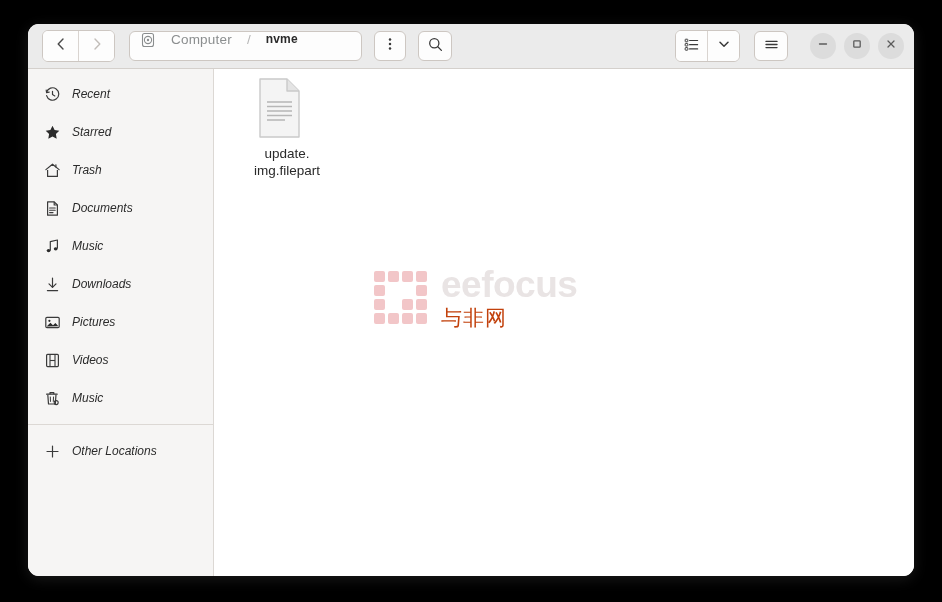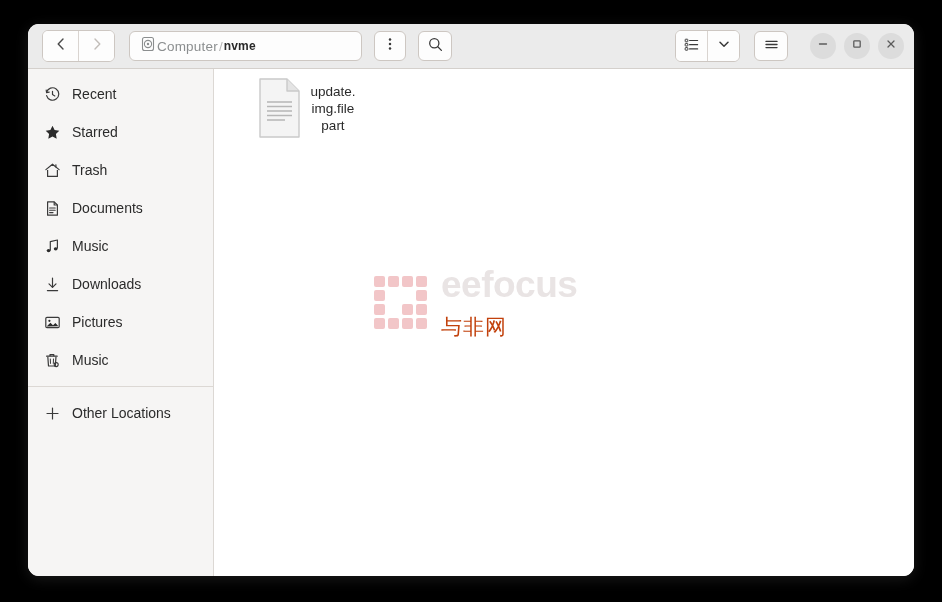--- a/index.html
+++ b/index.html
@@ -80,24 +80,23 @@
   }
 
   .pathbar {
     flex: 1;
     height: 30px;
     background: #fdfdfd;
     border: 1px solid #cdc7c2;
     border-radius: 6px;
     margin-left: 8px;
     display: flex;
-    align-items: center;
     padding: 0 10px;
     box-sizing: border-box;
-    gap: 1px;
+    gap: 15px;
     min-width: 0;
   }
   .path-crumb {
     font-size: 13.5px;
     color: #8b8e8f;
     letter-spacing: 0.2px;
   }
   .path-sep {
     font-size: 13.5px;
     color: #b6b6b6;
@@ -166,22 +165,23 @@
     box-sizing: border-box;
   }
 
   .side-item {
     height: 38px;
     display: flex;
     align-items: center;
     padding: 0 10px 0 16px;
     gap: 11px;
     color: #2b2b2b;
-    font-size: 14px;
+    font-size: 12px;
     box-sizing: border-box;
+    font-style: italic;
   }
   .side-icon {
     width: 17px;
     height: 17px;
     display: flex;
     align-items: center;
     justify-content: center;
     color: #3a3a3a;
     flex: 0 0 17px;
   }
@@ -200,21 +200,22 @@
     position: relative;
     overflow: hidden;
   }
 
   .file-item {
     position: absolute;
     left: 40px;
     top: 8px;
     width: 102px;
     display: flex;
-    align-items: center;
+    flex-direction: column;
+    align-items: flex-start;
     gap: 6px;
   }
   .file-icon-wrap {
     width: 50px;
     height: 62px;
     position: relative;
   }
   .file-label {
     font-size: 13.5px;
     color: #2a2a2a;
@@ -239,21 +240,21 @@
     grid-template-rows: repeat(4, 11px);
     gap: 3px;
   }
   .wm-cell {
     width: 11px;
     height: 11px;
     border-radius: 2px;
     background: #f2c6c8;
   }
   .wm-cell.off { background: transparent; }
-  .wm-text { display: flex; flex-direction: column; gap: 14px; }
+  .wm-text { display: flex; flex-direction: column; gap: 5px; }
   .wm-main {
     font-size: 37px;
     font-weight: bold;
     color: #e9e4e4;
     letter-spacing: -0.5px;
     line-height: 1;
   }
   .wm-sub {
     font-size: 21px;
     color: #c2410c;
@@ -454,20 +455,31 @@
           <span class="side-icon">
             <svg width="17" height="17" viewBox="0 0 17 17">
               <rect x="1.8" y="3.4" width="13.4" height="10.2" rx="1.2" fill="none" stroke="#3a3a3a" stroke-width="1.2"></rect>
               <circle cx="5.4" cy="6.8" r="1.1" fill="#2b2b2b"></circle>
               <path d="M2.6 12.6 L6.4 8.8 L9 11.2 L11.4 9 L14.4 12.2" fill="#2b2b2b"></path>
             </svg>
           </span>
           <span class="side-label">Pictures</span>
         </div>
 
+        <div class="side-item">
+          <span class="side-icon">
+            <svg width="17" height="17" viewBox="0 0 17 17">
+              <rect x="2.6" y="2.4" width="11.8" height="12.2" rx="1" fill="none" stroke="#3a3a3a" stroke-width="1.2"></rect>
+              <line x1="6" y1="2.4" x2="6" y2="14.6" stroke="#3a3a3a" stroke-width="1.1"></line>
+              <line x1="11" y1="2.4" x2="11" y2="14.6" stroke="#3a3a3a" stroke-width="1.1"></line>
+              <line x1="6" y1="8.5" x2="11" y2="8.5" stroke="#3a3a3a" stroke-width="1.1"></line>
+            </svg>
+          </span>
+          <span class="side-label">Videos</span>
+        </div>
 
         <div class="side-item">
           <span class="side-icon">
             <svg width="17" height="17" viewBox="0 0 17 17">
               <path d="M2.6 4.2 L13.2 4.2" stroke="#3a3a3a" stroke-width="1.2" stroke-linecap="round"></path>
               <path d="M6 4.2 L6 2.6 L9.8 2.6 L9.8 4.2" fill="none" stroke="#3a3a3a" stroke-width="1.2" stroke-linejoin="round"></path>
               <path d="M3.8 4.6 L4.5 14 L11.3 14 L12 4.6" fill="none" stroke="#3a3a3a" stroke-width="1.2" stroke-linejoin="round"></path>
               <line x1="6.3" y1="6.6" x2="6.5" y2="11.8" stroke="#3a3a3a" stroke-width="1"></line>
               <line x1="9.5" y1="6.6" x2="9.3" y2="11.8" stroke="#3a3a3a" stroke-width="1"></line>
               <circle cx="12.2" cy="12.6" r="2" fill="none" stroke="#3a3a3a" stroke-width="1.1"></circle>

